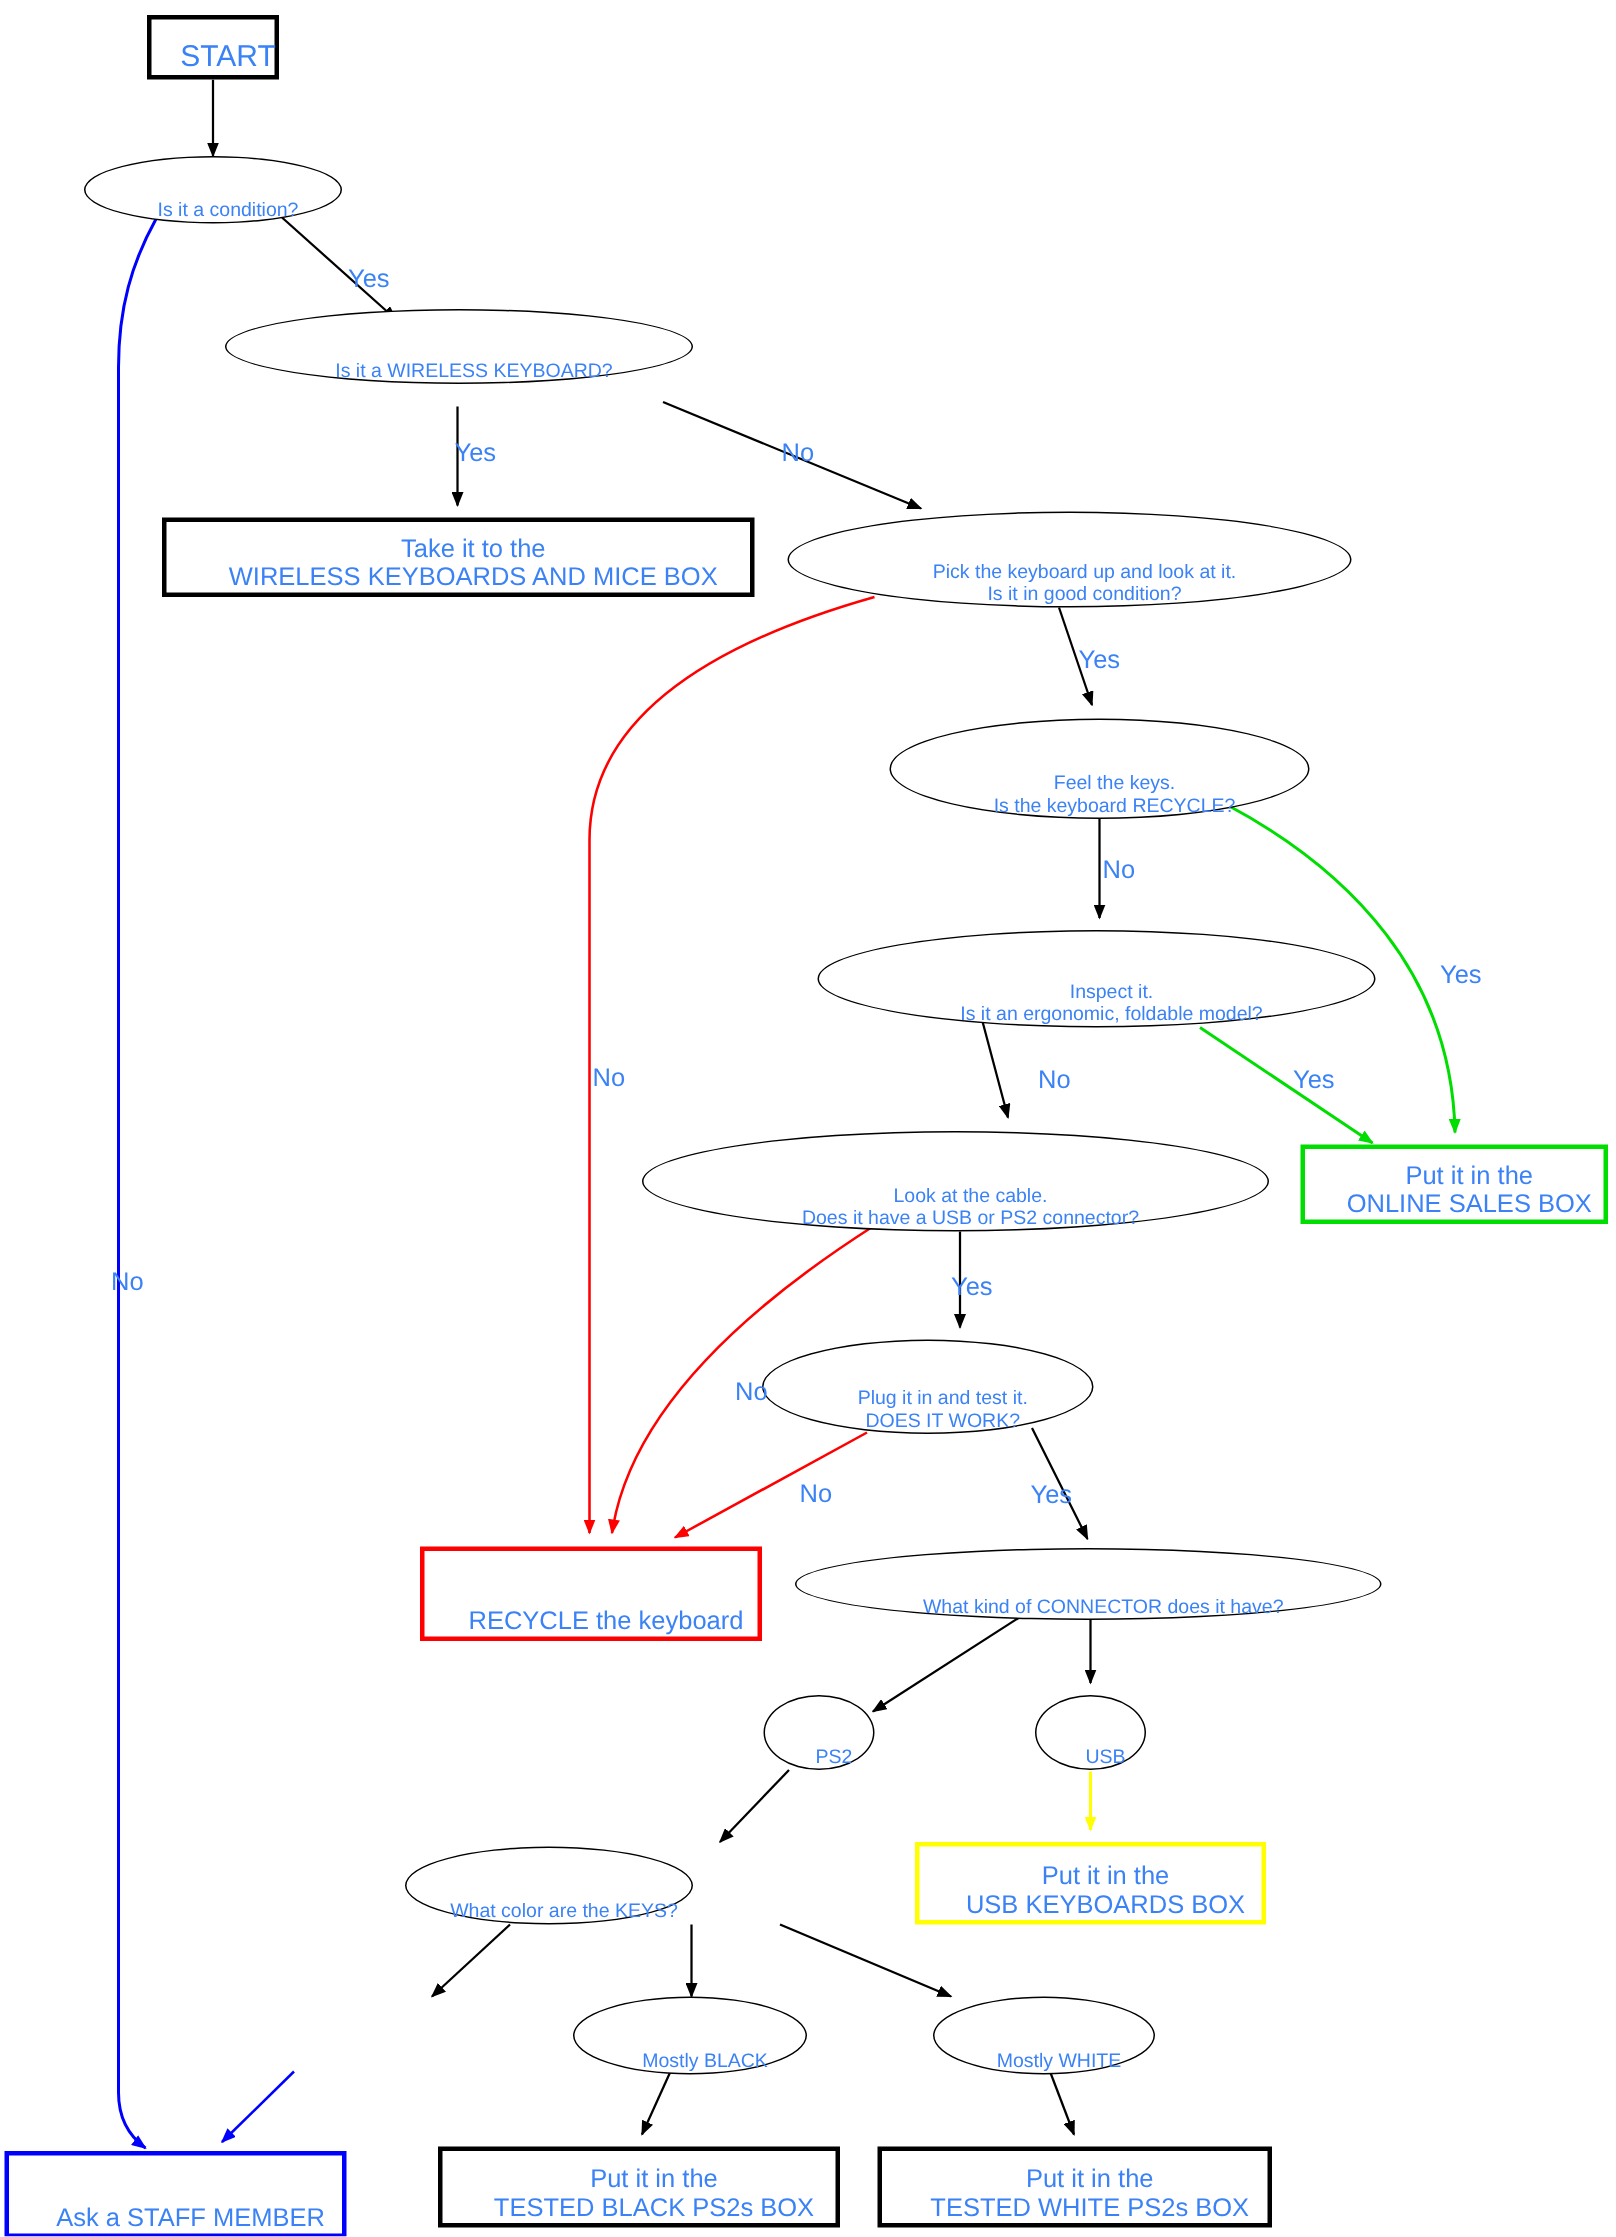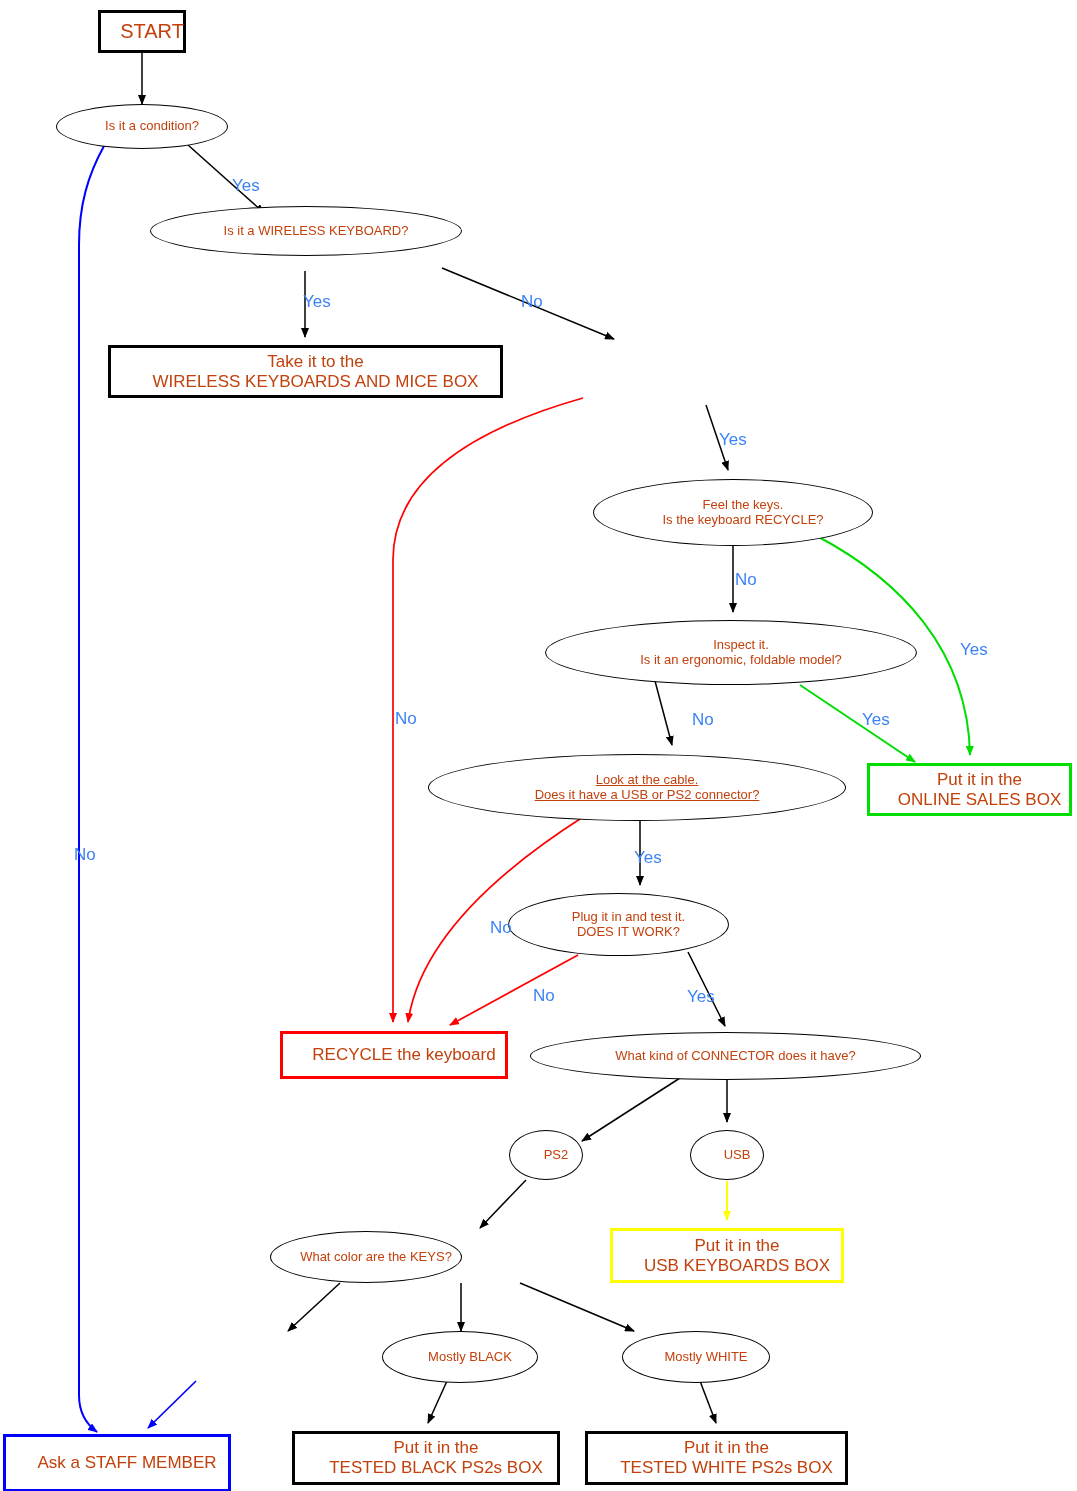--- a/index.html
+++ b/index.html
@@ -21,25 +21,25 @@
     position: absolute;
     left: 0;
     top: 0;
     width: 1077px;
     height: 1491px;
   }
   .node {
     position: absolute;
     box-sizing: border-box;
     display: flex;
-    align-items: center;
+    align-items: flex-end;
     justify-content: center;
     text-align: center;
     line-height: 1.15;
-    color: #c2410c;
+    color: #3b82f6;
     background: #ffffff;
     z-index: 3;
     padding-left: 20px;
   }
   .node-ellipse {
     border: 1.4px solid #000000;
     border-radius: 50%;
   }
   .node-box {
     border: 3px solid #000000;
@@ -170,32 +170,36 @@
 
   <div class="node node-ellipse" style="left:150px; top:206px; width:312px; height:50px; font-size:13px;">
     <span class="node-label">Is it a WIRELESS KEYBOARD?</span>
   </div>
 
   <div class="node node-box" style="left:108px; top:345px; width:395px; height:53px; font-size:17px;">
     <span class="node-label">Take it to the
 WIRELESS KEYBOARDS AND MICE BOX</span>
   </div>
 
+  <div class="node node-ellipse" style="left:525px; top:341px; width:376px; height:64px; font-size:13px;">
+    <span class="node-label">Pick the keyboard up and look at it.
+Is it in good condition?</span>
+  </div>
 
   <div class="node node-ellipse" style="left:593px; top:479px; width:280px; height:67px; font-size:13px;">
     <span class="node-label">Feel the keys.
 Is the keyboard RECYCLE?</span>
   </div>
 
   <div class="node node-ellipse" style="left:545px; top:620px; width:372px; height:65px; font-size:13px;">
     <span class="node-label">Inspect it.
 Is it an ergonomic, foldable model?</span>
   </div>
 
-  <div class="node node-ellipse" style="left:428px; top:754px; width:418px; height:67px; font-size:13px;text-decoration:underline;">
+  <div class="node node-ellipse" style="left:428px; top:754px; width:418px; height:67px; font-size:13px;">
     <span class="node-label">Look at the cable.
 Does it have a USB or PS2 connector?</span>
   </div>
 
   <div class="node node-ellipse" style="left:508px; top:893px; width:221px; height:63px; font-size:13px;">
     <span class="node-label">Plug it in and test it.
 DOES IT WORK?</span>
   </div>
 
   <div class="node node-ellipse" style="left:530px; top:1032px; width:391px; height:48px; font-size:13px;">
@@ -226,21 +230,21 @@
 
   <div class="node node-ellipse" style="left:622px; top:1331px; width:148px; height:52px; font-size:13px;">
     <span class="node-label">Mostly WHITE</span>
   </div>
 
   <div class="node node-box green" style="left:867px; top:763px; width:205px; height:53px; font-size:17px;">
     <span class="node-label">Put it in the
 ONLINE SALES BOX</span>
   </div>
 
-  <div class="node node-box red" style="left:280px; top:1031px; width:228px; height:48px; font-size:17px;">
+  <div class="node node-box red" style="left:280px; top:1031px; width:228px; height:63px; font-size:17px;">
     <span class="node-label">RECYCLE the keyboard</span>
   </div>
 
   <div class="node node-box blue" style="left:3px; top:1434px; width:228px; height:58px; font-size:17px;">
     <span class="node-label">Ask a STAFF MEMBER</span>
   </div>
 
   <div class="node node-box" style="left:292px; top:1431px; width:268px; height:54px; font-size:17px;">
     <span class="node-label">Put it in the
 TESTED BLACK PS2s BOX</span>

